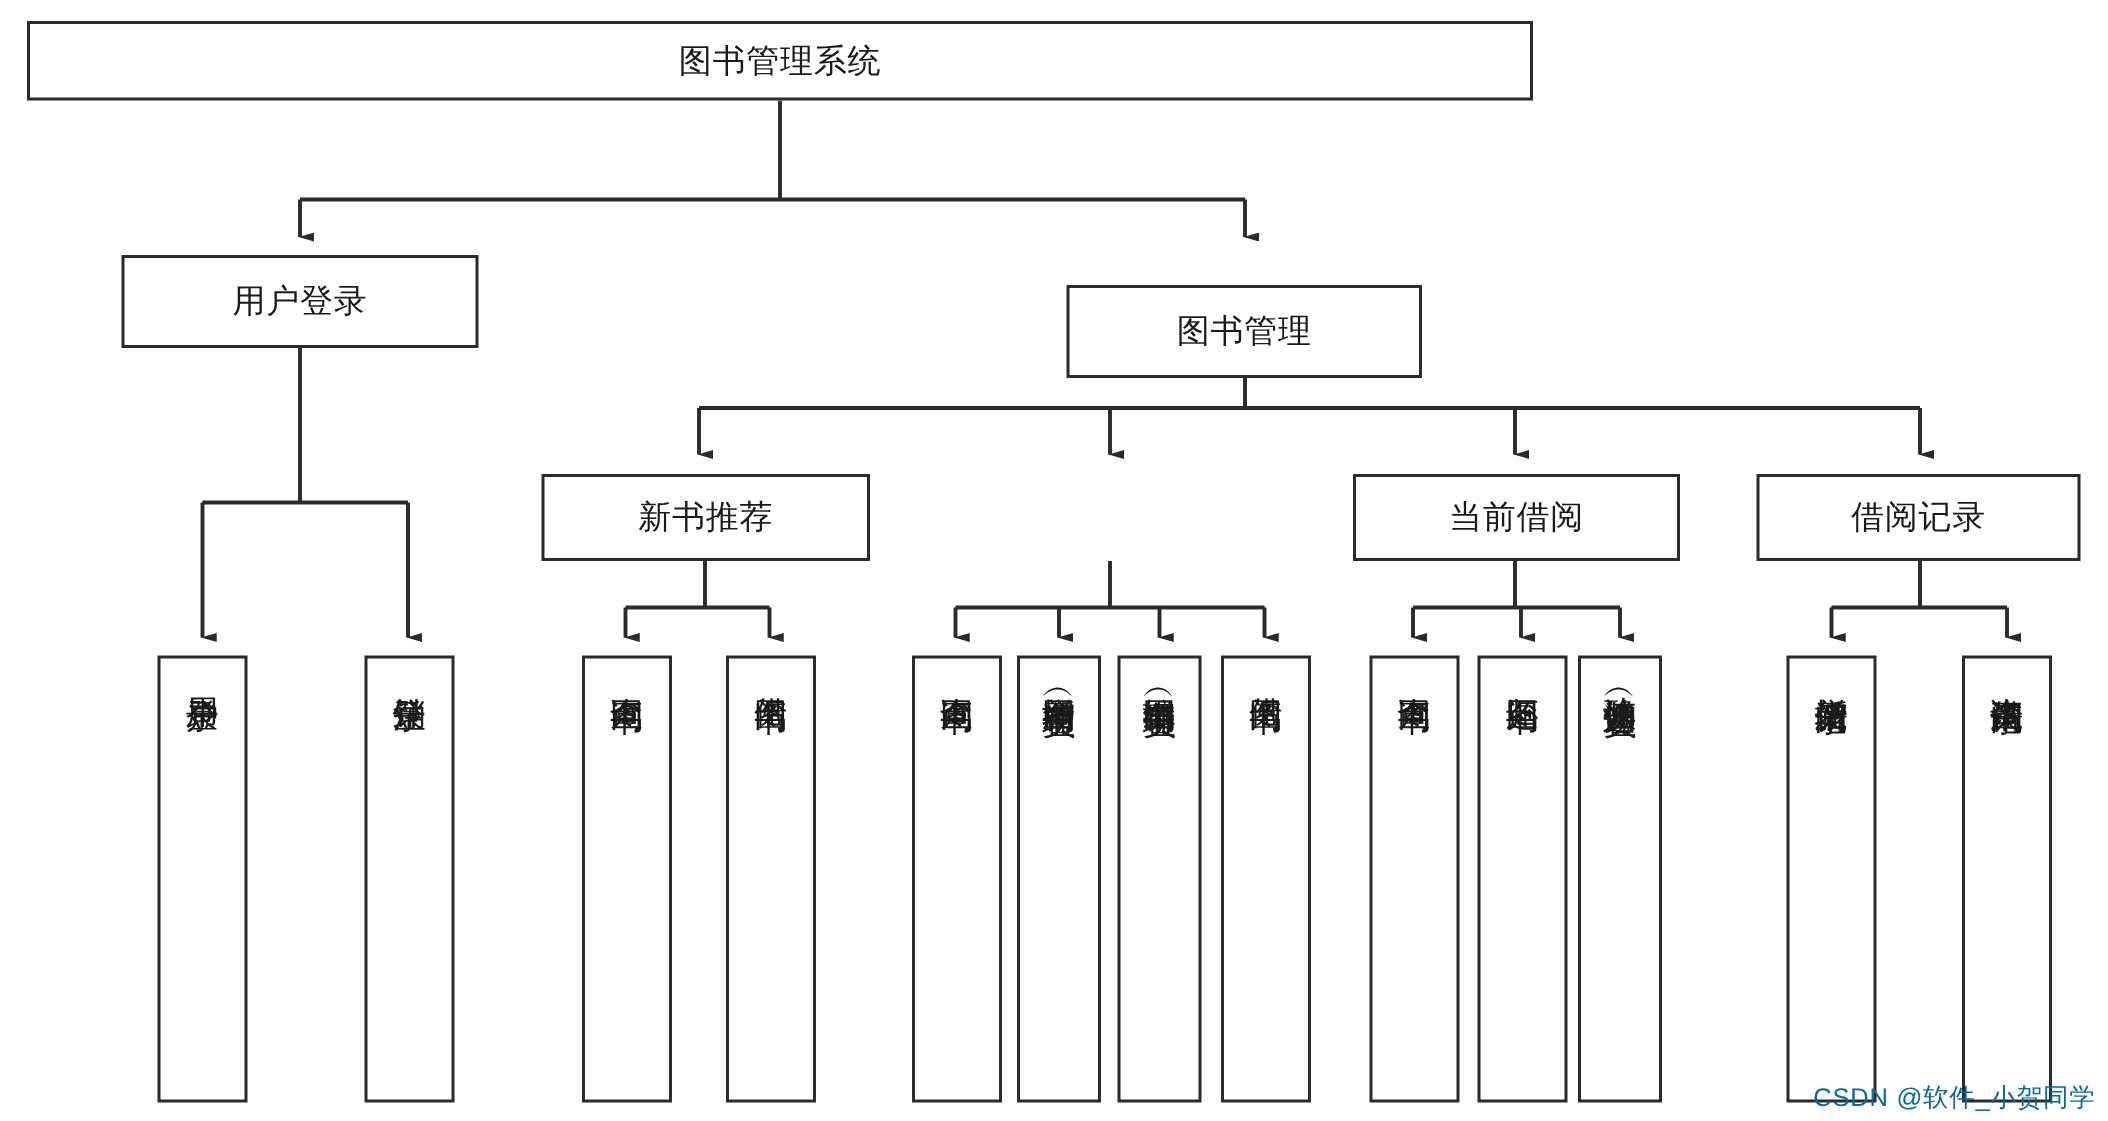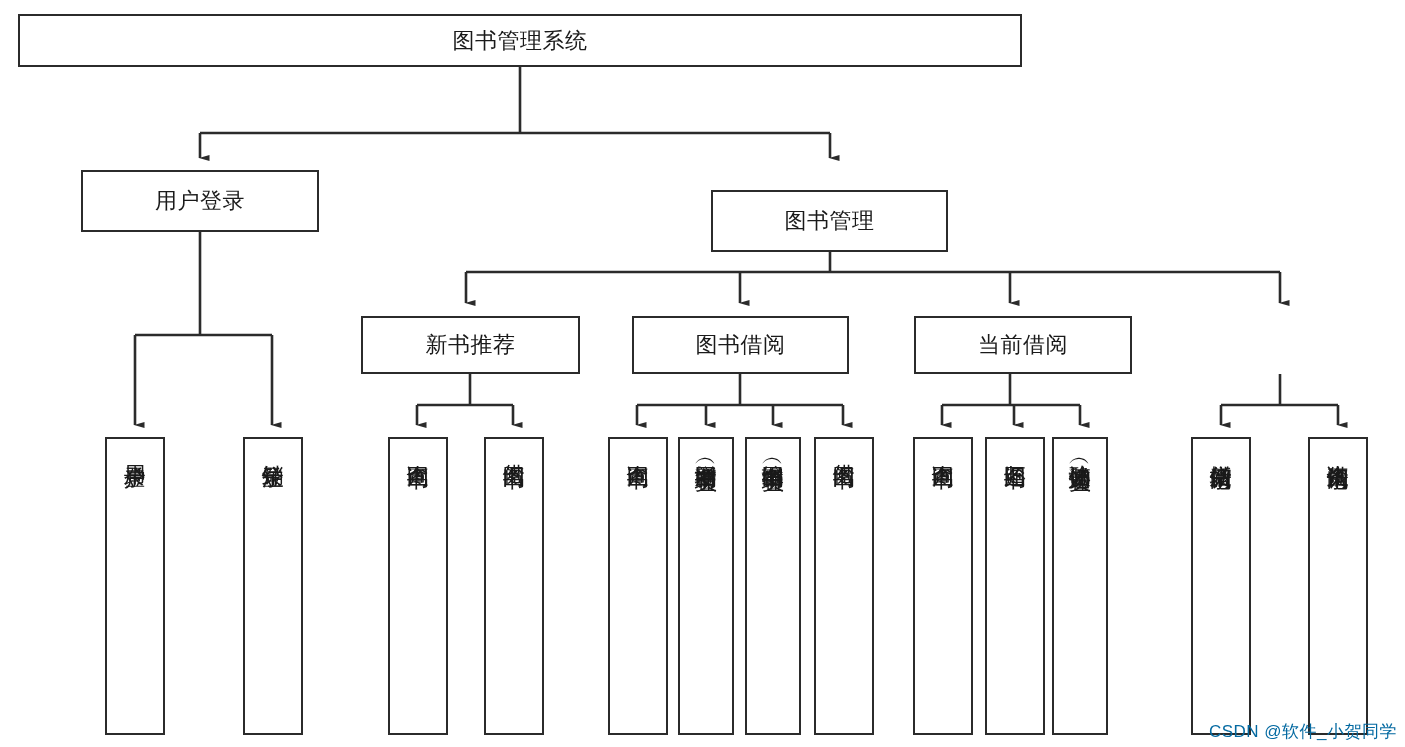--- a/index.html
+++ b/index.html
@@ -131,25 +131,25 @@
   <div class="node h-node" style="left:81px; top:170px; width:238px; height:62px;">
     <span class="node-label">用户登录</span>
   </div>
   <div class="node h-node" style="left:711px; top:170px; width:237px; height:62px;margin-top:20px;">
     <span class="node-label">图书管理</span>
   </div>
 
   <div class="node h-node" style="left:361px; top:316px; width:219px; height:58px;font-family:Liberation Serif, serif;">
     <span class="node-label">新书推荐</span>
   </div>
-  <div class="node h-node" style="left:632px; top:316px; width:217px; height:58px;">
-    <span class="node-label">图书借阅</span>
+  <div class="node h-node" style="left:902px; top:316px; width:218px; height:58px;">
+    <span class="node-label">当前借阅</span>
   </div>
-  <div class="node h-node" style="left:902px; top:316px; width:218px; height:58px;margin-left:12px;">
-    <span class="node-label">当前借阅</span>
+  <div class="node h-node" style="left:1171px; top:316px; width:216px; height:58px;">
+    <span class="node-label">借阅记录</span>
   </div>
 
   <div class="node leaf" style="left:105px; top:437px; width:60px; height:298px;">
     <span class="node-label">用户登录</span>
   </div>
   <div class="node leaf" style="left:243px; top:437px; width:60px; height:298px;">
     <span class="node-label">注销登录</span>
   </div>
 
   <div class="node leaf" style="left:388px; top:437px; width:60px; height:298px;">

